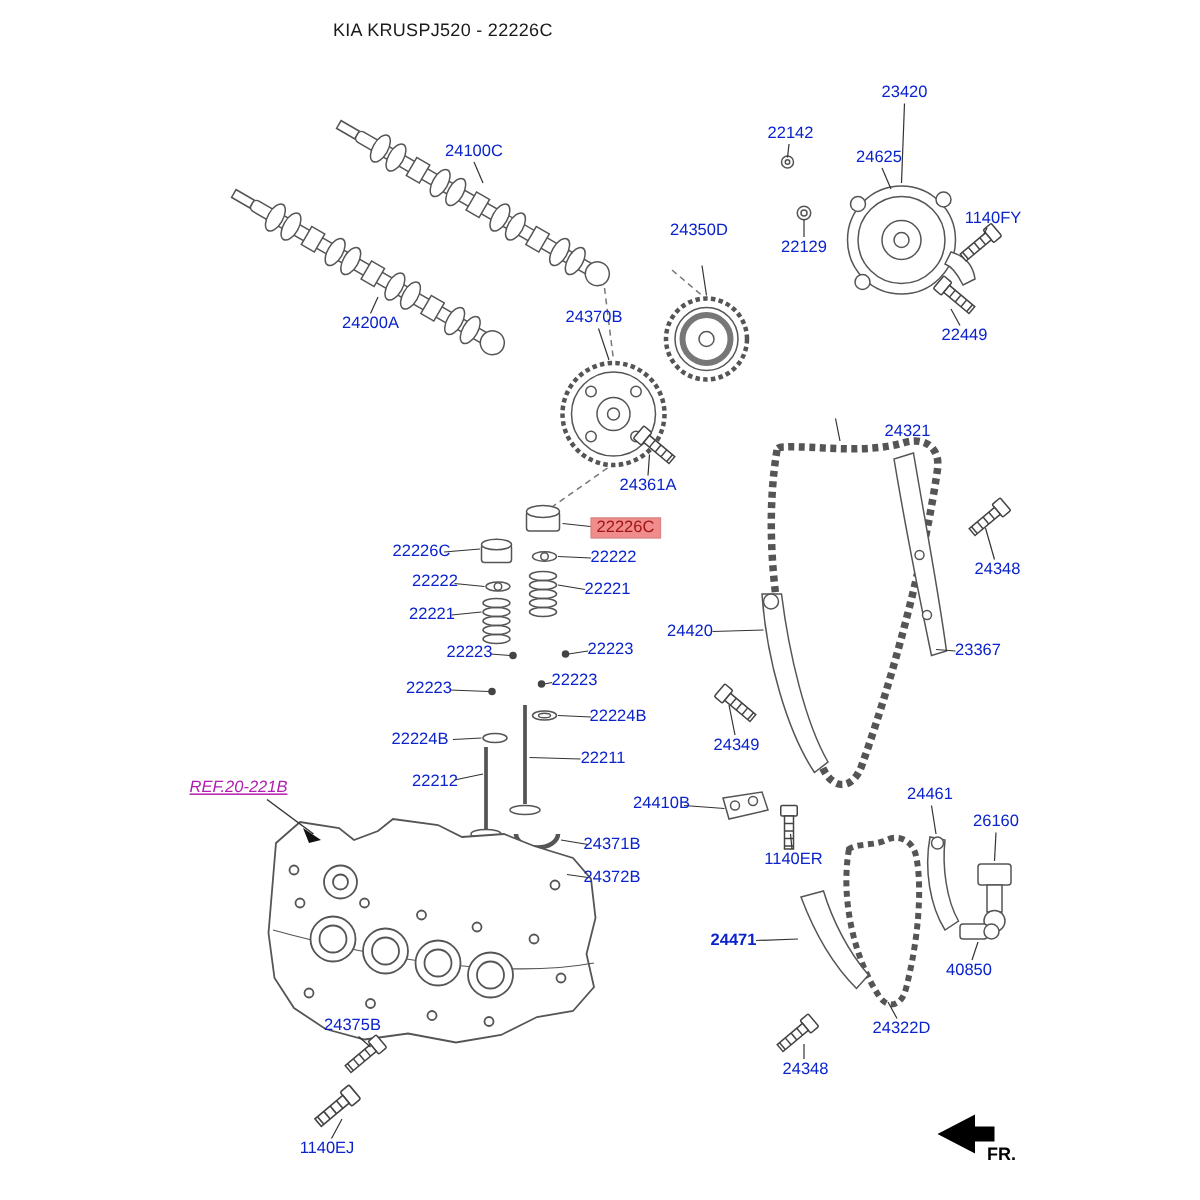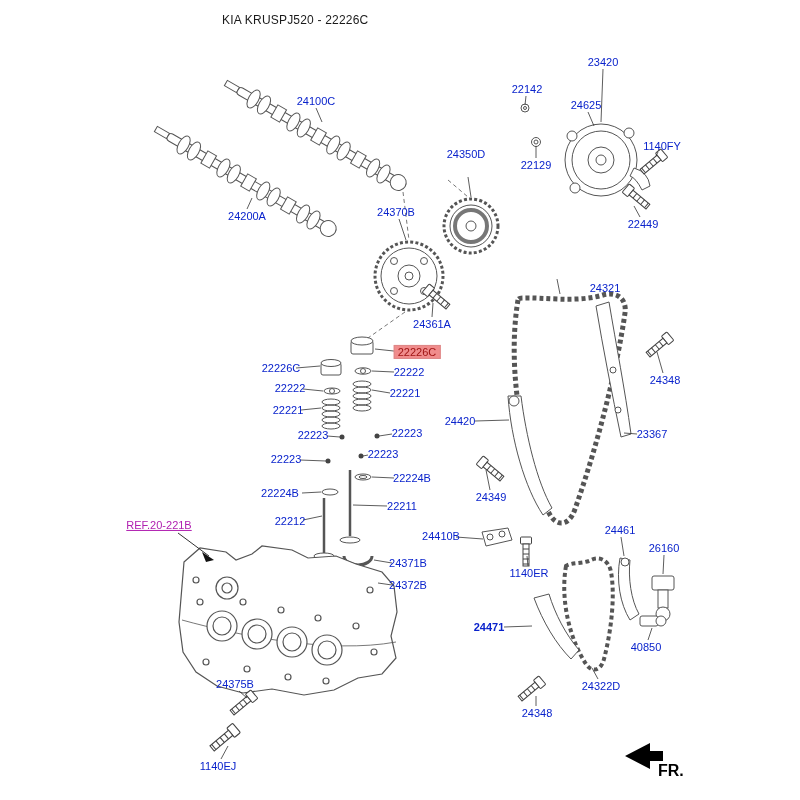--- a/index.html
+++ b/index.html
@@ -20,21 +20,21 @@
   .part-label.highlight{
     background:var(--hl-bg,#f08c8c);
     color:var(--hl-text,#a01515);
     padding:0 3px;border:1px solid #d88;
   }
   .part-label.ref{
     color:var(--ref-purple,#b020b0);
     text-decoration:underline;
   }
   .fr-label{
-    position:absolute;left:658px;top:762px;font-size:16px;font-weight:bold;color:#000;
+    position:absolute;left:658px;top:762px;font-size:12px;font-weight:bold;color:#000;
   }
 </style>
 </head>
 <body>
 
 <div class="canvas">
 
   <svg width="800" height="800" viewBox="0 0 800 800">
     <defs>
       <g id="camshaft">
@@ -311,21 +311,21 @@
       <div class="part-label" style="left: 652px; top: 434px;">23367</div>
       <div class="part-label" style="left: 407px; top: 433px;">22223</div>
       <div class="part-label" style="left: 313px; top: 435px;">22223</div>
       <div class="part-label" style="left: 383px; top: 454px;">22223</div>
       <div class="part-label" style="left: 286px; top: 459px;">22223</div>
       <div class="part-label" style="left: 412px; top: 478px;">22224B</div>
       <div class="part-label" style="left: 280px; top: 493px;">22224B</div>
       <div class="part-label" style="left: 491px; top: 497px;">24349</div>
       <div class="part-label" style="left: 402px; top: 506px;">22211</div>
       <div class="part-label" style="left: 290px; top: 521px; text-align: right;">22212</div>
-      <div class="part-label ref" style="left: 159px; top: 525px;">REF.20-221B</div>
+      <div class="part-label ref" style="left: 159px; top: 525px; font-style: italic;">REF.20-221B</div>
       <div class="part-label" style="left: 441px; top: 536px;">24410B</div>
       <div class="part-label" style="left: 620px; top: 530px;">24461</div>
       <div class="part-label" style="left: 664px; top: 548px;">26160</div>
       <div class="part-label" style="left: 408px; top: 563px;">24371B</div>
       <div class="part-label" style="left: 408px; top: 585px;">24372B</div>
       <div class="part-label" style="left: 529px; top: 573px;">1140ER</div>
       <div class="part-label" style="left: 489px; top: 627px; font-weight: bold;">24471</div>
       <div class="part-label" style="left: 646px; top: 647px;">40850</div>
       <div class="part-label" style="left: 601px; top: 686px;">24322D</div>
       <div class="part-label" style="left: 235px; top: 684px;">24375B</div>

